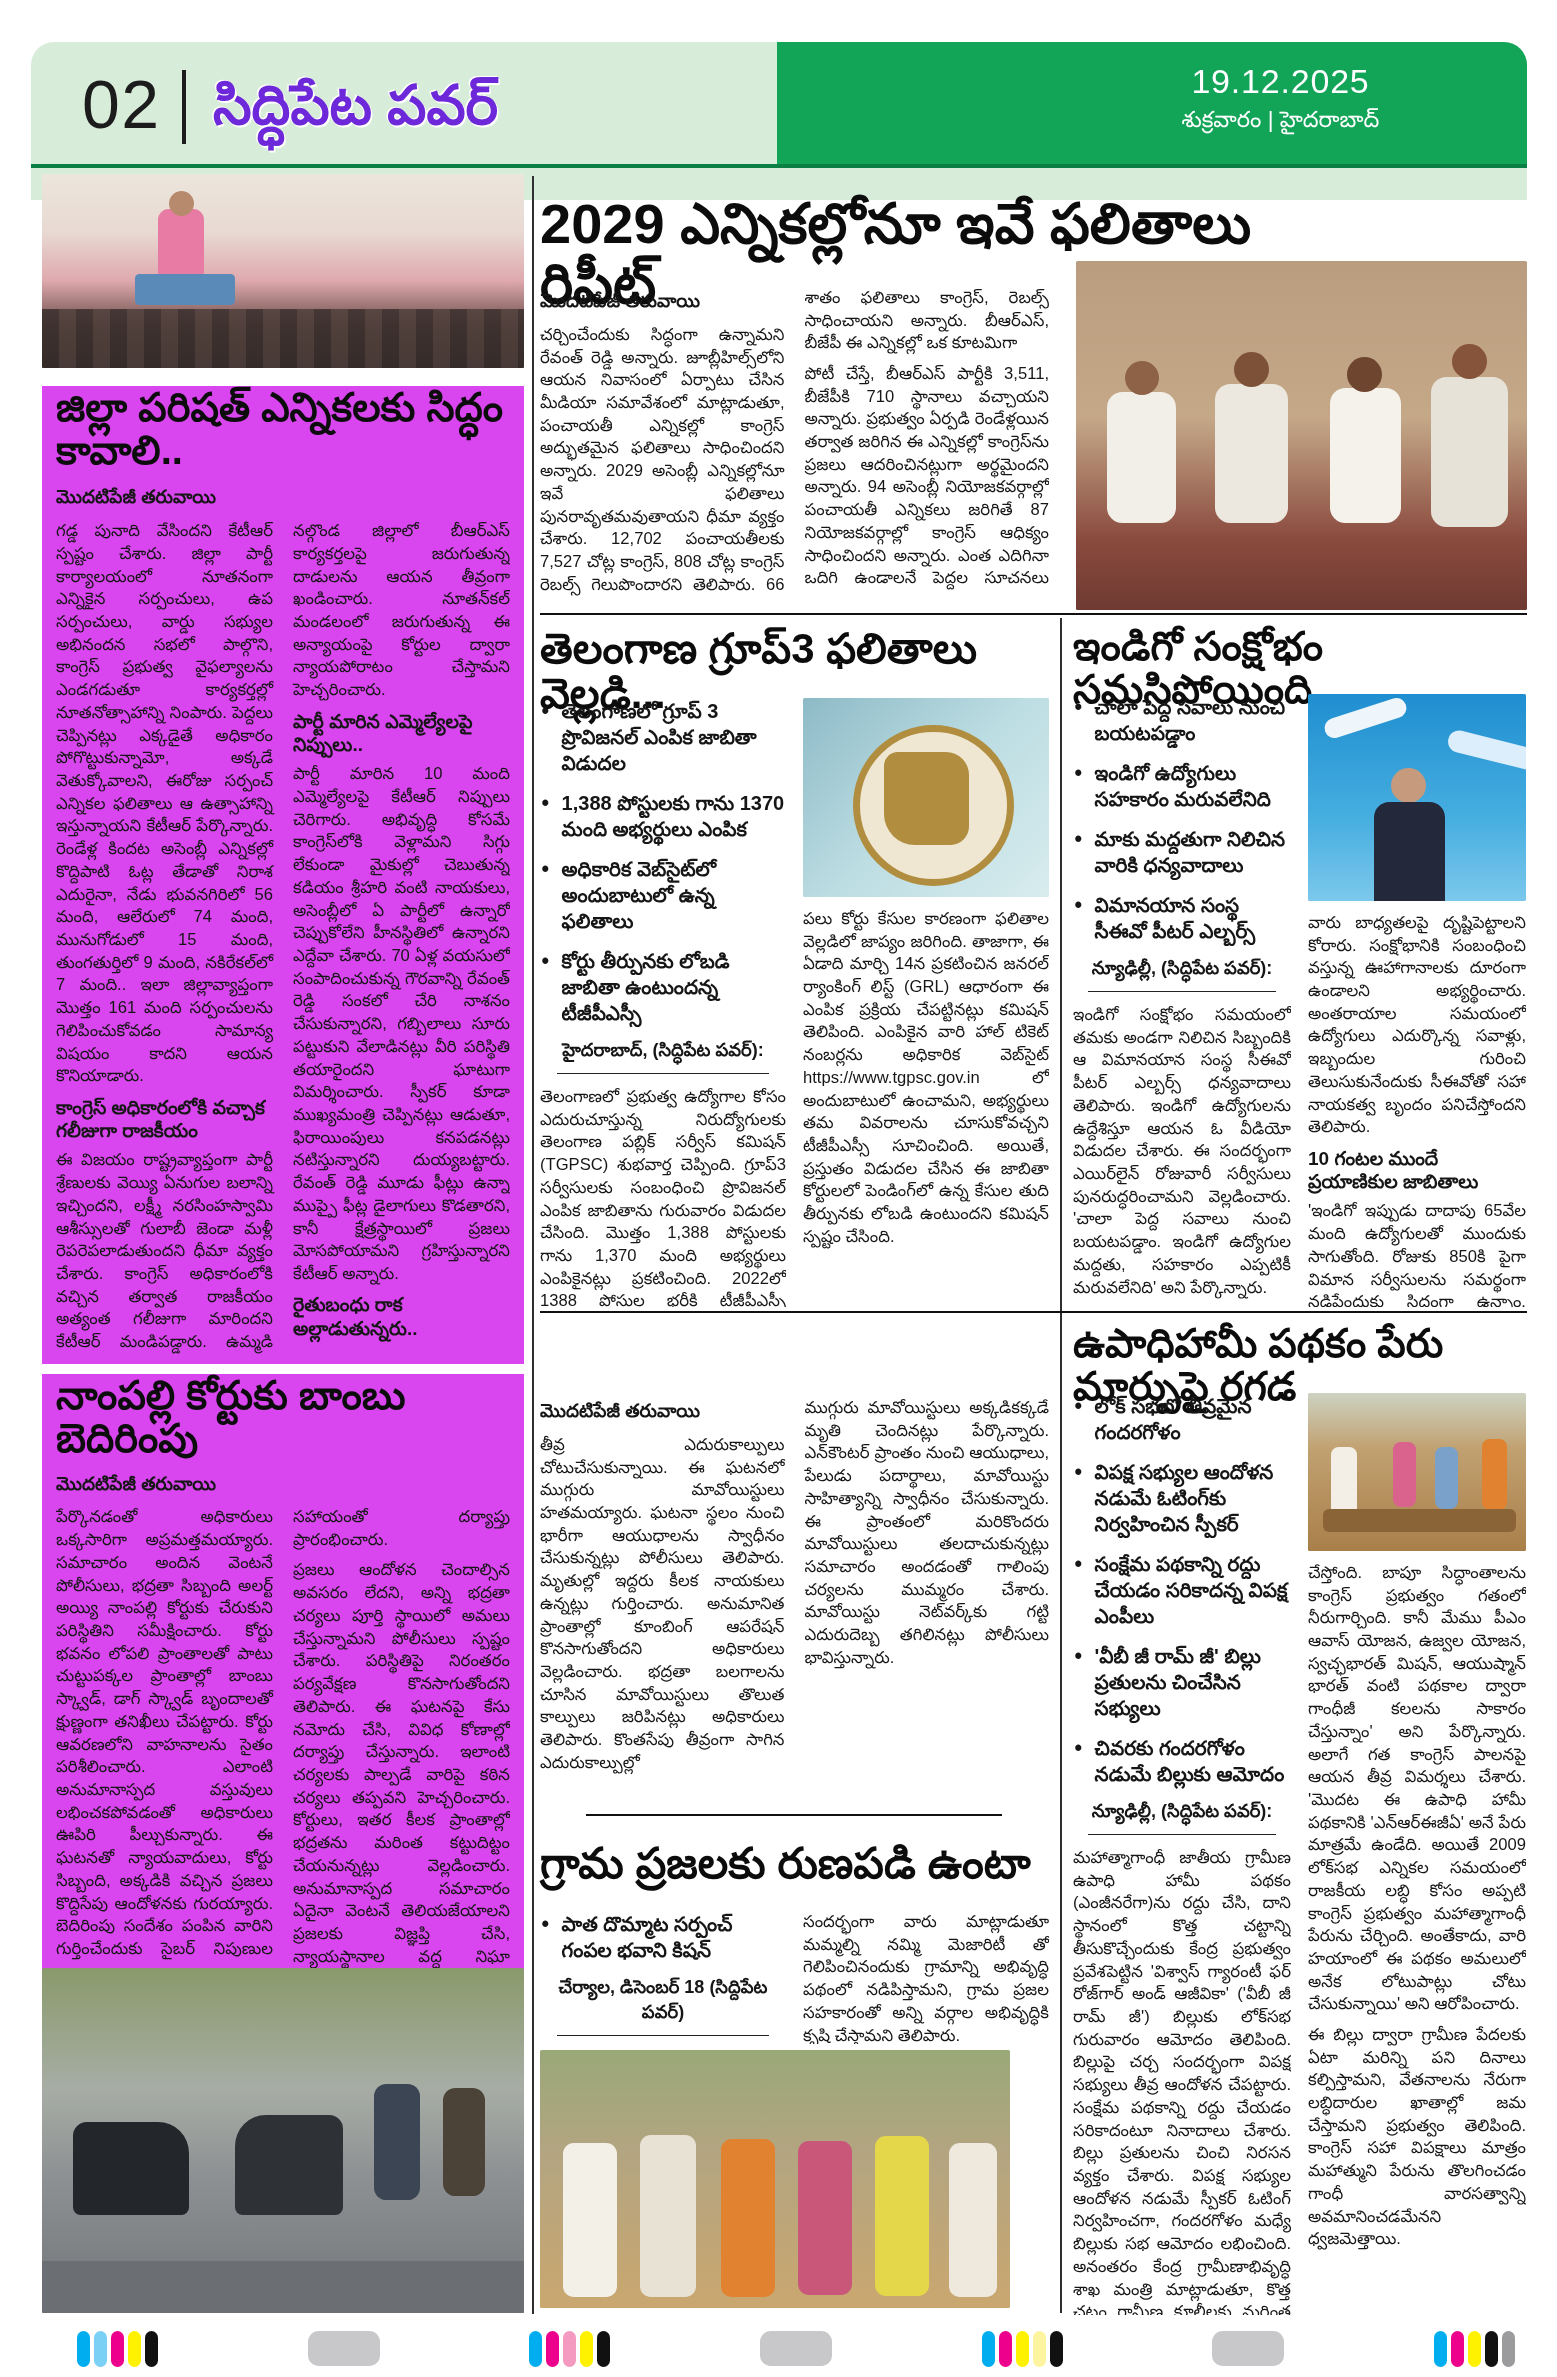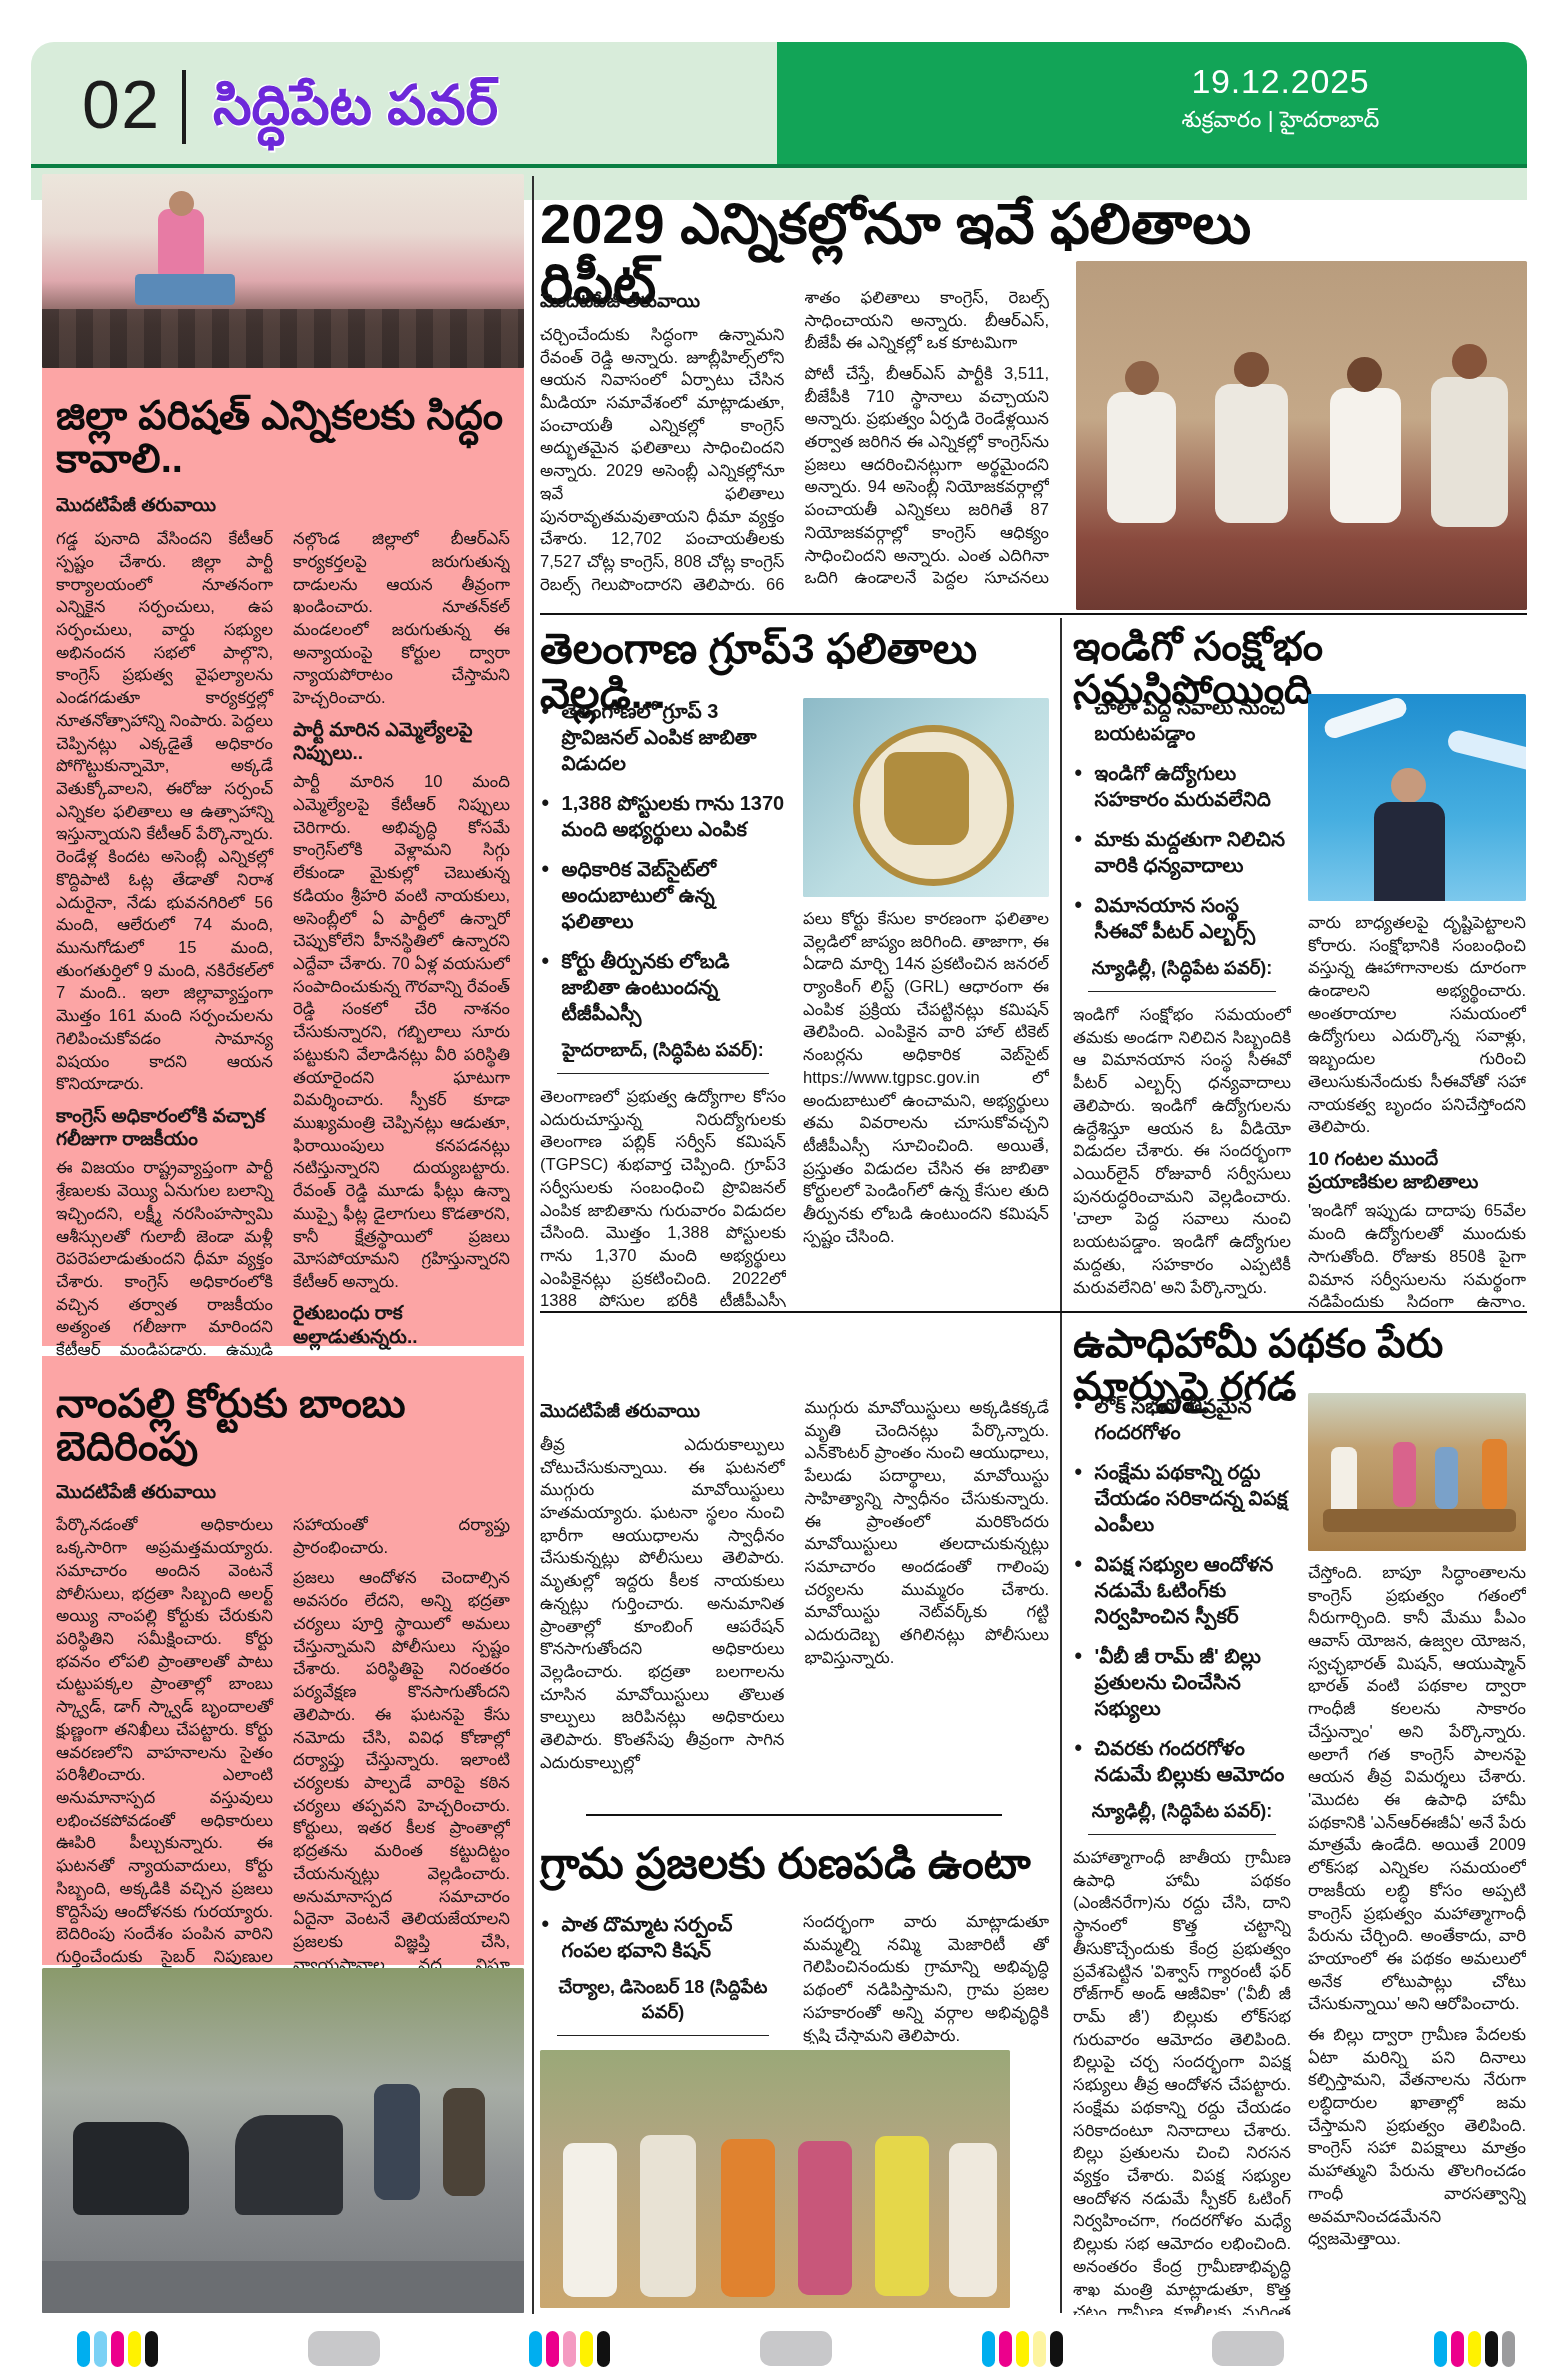--- a/index.html
+++ b/index.html
@@ -22,21 +22,21 @@
   
   .headline{font-weight:800;color:#0c0c0c;line-height:1.08;}
   .continued{font-weight:800;font-size:18.5px;margin:3.1px 0 7.7px 0;}
   .body-text{font-size:16.6px;line-height:1.37;text-align:justify;margin:0 0 7.7px 0;}
   .subhead{font-weight:800;font-size:19px;line-height:1.25;margin:3.1px 0 6.2px 0;}
   .twocol{column-count:2;column-gap:20px;column-fill:auto;height:100%;overflow:hidden;}
   .bullets .bullet-item{position:relative;padding-left:21.6px;font-weight:800;font-size:20px;line-height:1.3;margin-bottom:14px;}
   .bullets .bullet-item::before{content:"•";position:absolute;left:1.5px;top:-1.5px;font-size:21.6px;}
   .byline{display:block;font-weight:800;font-size:18px;text-align:center;margin:7.7px auto 12.3px auto;
           padding-bottom:7.7px;border-bottom:1.5px solid #222;width:86%;}
-  .pinkbox{position:absolute;background:#fca5a5;padding:26px 14px;box-sizing:border-box;}
+  .pinkbox{position:absolute;background:#d946ef;padding:0 14px;box-sizing:border-box;margin-top:18px;}
   .row2{display:flex;gap:17px;overflow:hidden;}
   .row2 .colA,.row2 .colB{flex:1 1 0;min-width:0;overflow:hidden;}
   
   .photo{position:absolute;overflow:hidden;border-radius:1.5px;}
   .ph-shape{position:absolute;}
   
   .regrow{position:absolute;left:77px;top:2329px;width:1438px;height:39px;display:flex;
           justify-content:space-between;align-items:center;}
   .reg-group{display:flex;gap:3.9px;align-items:center;}
   .reg-group .reg-pill{width:13px;height:36px;border-radius:7px;}
@@ -200,22 +200,22 @@
       <div class="subhead">10 గంటల ముందే ప్రయాణికుల జాబితాలు</div>
       <div class="body-text">'ఇండిగో ఇప్పుడు దాదాపు 65వేల మంది ఉద్యోగులతో ముందుకు సాగుతోంది. రోజుకు 850కి పైగా విమాన సర్వీసులను సమర్థంగా నడిపేందుకు సిద్ధంగా ఉన్నాం. ప్రయాణికుల జాబితాలను 10 గంటల ముందే సిబ్బందికి అందుబాటులో ఉంచుతున్నాం' అని ఎల్బర్స్ వివరించారు. వచ్చే వారానికి పూర్తి స్థాయి సేవలు అందుబాటులోకి వస్తాయని, ఇదంతా ఉద్యోగుల కృషి ఫలితమేనని కొనియాడారు.</div>
     </div>
   </div>
 
   <div class="headline" style="position:absolute;left:1073px;top:1322px;width:453px;font-size:40px;">ఉపాధిహామీ పథకం పేరు మార్పుపై రగడ</div>
   <div class="row2" style="position:absolute;left:1073px;top:1393px;width:453px;height:922px;">
     <div class="colA">
       <div class="bullets">
           <div class="bullet-item">లోక్ సభలో తీవ్రమైన గందరగోళం</div>
+          <div class="bullet-item">విపక్ష సభ్యుల ఆందోళన నడుమే ఓటింగ్‌కు నిర్వహించిన స్పీకర్</div>
           <div class="bullet-item">సంక్షేమ పథకాన్ని రద్దు చేయడం సరికాదన్న విపక్ష ఎంపీలు</div>
-          <div class="bullet-item">విపక్ష సభ్యుల ఆందోళన నడుమే ఓటింగ్‌కు నిర్వహించిన స్పీకర్</div>
           <div class="bullet-item">'వీబీ జీ రామ్ జీ' బిల్లు ప్రతులను చించేసిన సభ్యులు</div>
           <div class="bullet-item">చివరకు గందరగోళం నడుమే బిల్లుకు ఆమోదం</div>
         </div>
       <span class="byline">న్యూఢిల్లీ, (సిద్ధిపేట పవర్):</span>
       <div class="body-text">మహాత్మాగాంధీ జాతీయ గ్రామీణ ఉపాధి హామీ పథకం (ఎంజీనరేగా)ను రద్దు చేసి, దాని స్థానంలో కొత్త చట్టాన్ని తీసుకొచ్చేందుకు కేంద్ర ప్రభుత్వం ప్రవేశపెట్టిన 'విశ్వాస్ గ్యారంటీ ఫర్ రోజ్‌గార్ అండ్ ఆజీవికా' ('వీబీ జీ రామ్ జీ') బిల్లుకు లోక్‌సభ గురువారం ఆమోదం తెలిపింది. బిల్లుపై చర్చ సందర్భంగా విపక్ష సభ్యులు తీవ్ర ఆందోళన చేపట్టారు. సంక్షేమ పథకాన్ని రద్దు చేయడం సరికాదంటూ నినాదాలు చేశారు. బిల్లు ప్రతులను చించి నిరసన వ్యక్తం చేశారు. విపక్ష సభ్యుల ఆందోళన నడుమే స్పీకర్ ఓటింగ్ నిర్వహించగా, గందరగోళం మధ్యే బిల్లుకు సభ ఆమోదం లభించింది. అనంతరం కేంద్ర గ్రామీణాభివృద్ధి శాఖ మంత్రి మాట్లాడుతూ, కొత్త చట్టం గ్రామీణ కూలీలకు మరింత మేలు చేస్తుందని తెలిపారు. 'మోదీ ప్రభుత్వం గాంధీజీ ఆశయాల సాధనకు కట్టుబడి ఉంది. ఉపాధి హామీని మరింత బలోపేతం చేస్తున్నాం' అని పేర్కొన్నారు.</div>
     </div>
     <div class="colB">
       <div class="photo" style="position:relative;width:100%;height:158px;background:linear-gradient(180deg,#cdd3c2 0%,#c1a171 35%,#a97f49 100%);margin-bottom:10.8px;">
         <div class="ph-shape" style="left:23px;top:54px;width:26px;height:69px;background:#f3efe6;border-radius:7.7px;"></div>
         <div class="ph-shape" style="left:85px;top:49px;width:23px;height:65px;background:#d9638c;border-radius:7.7px;"></div>

